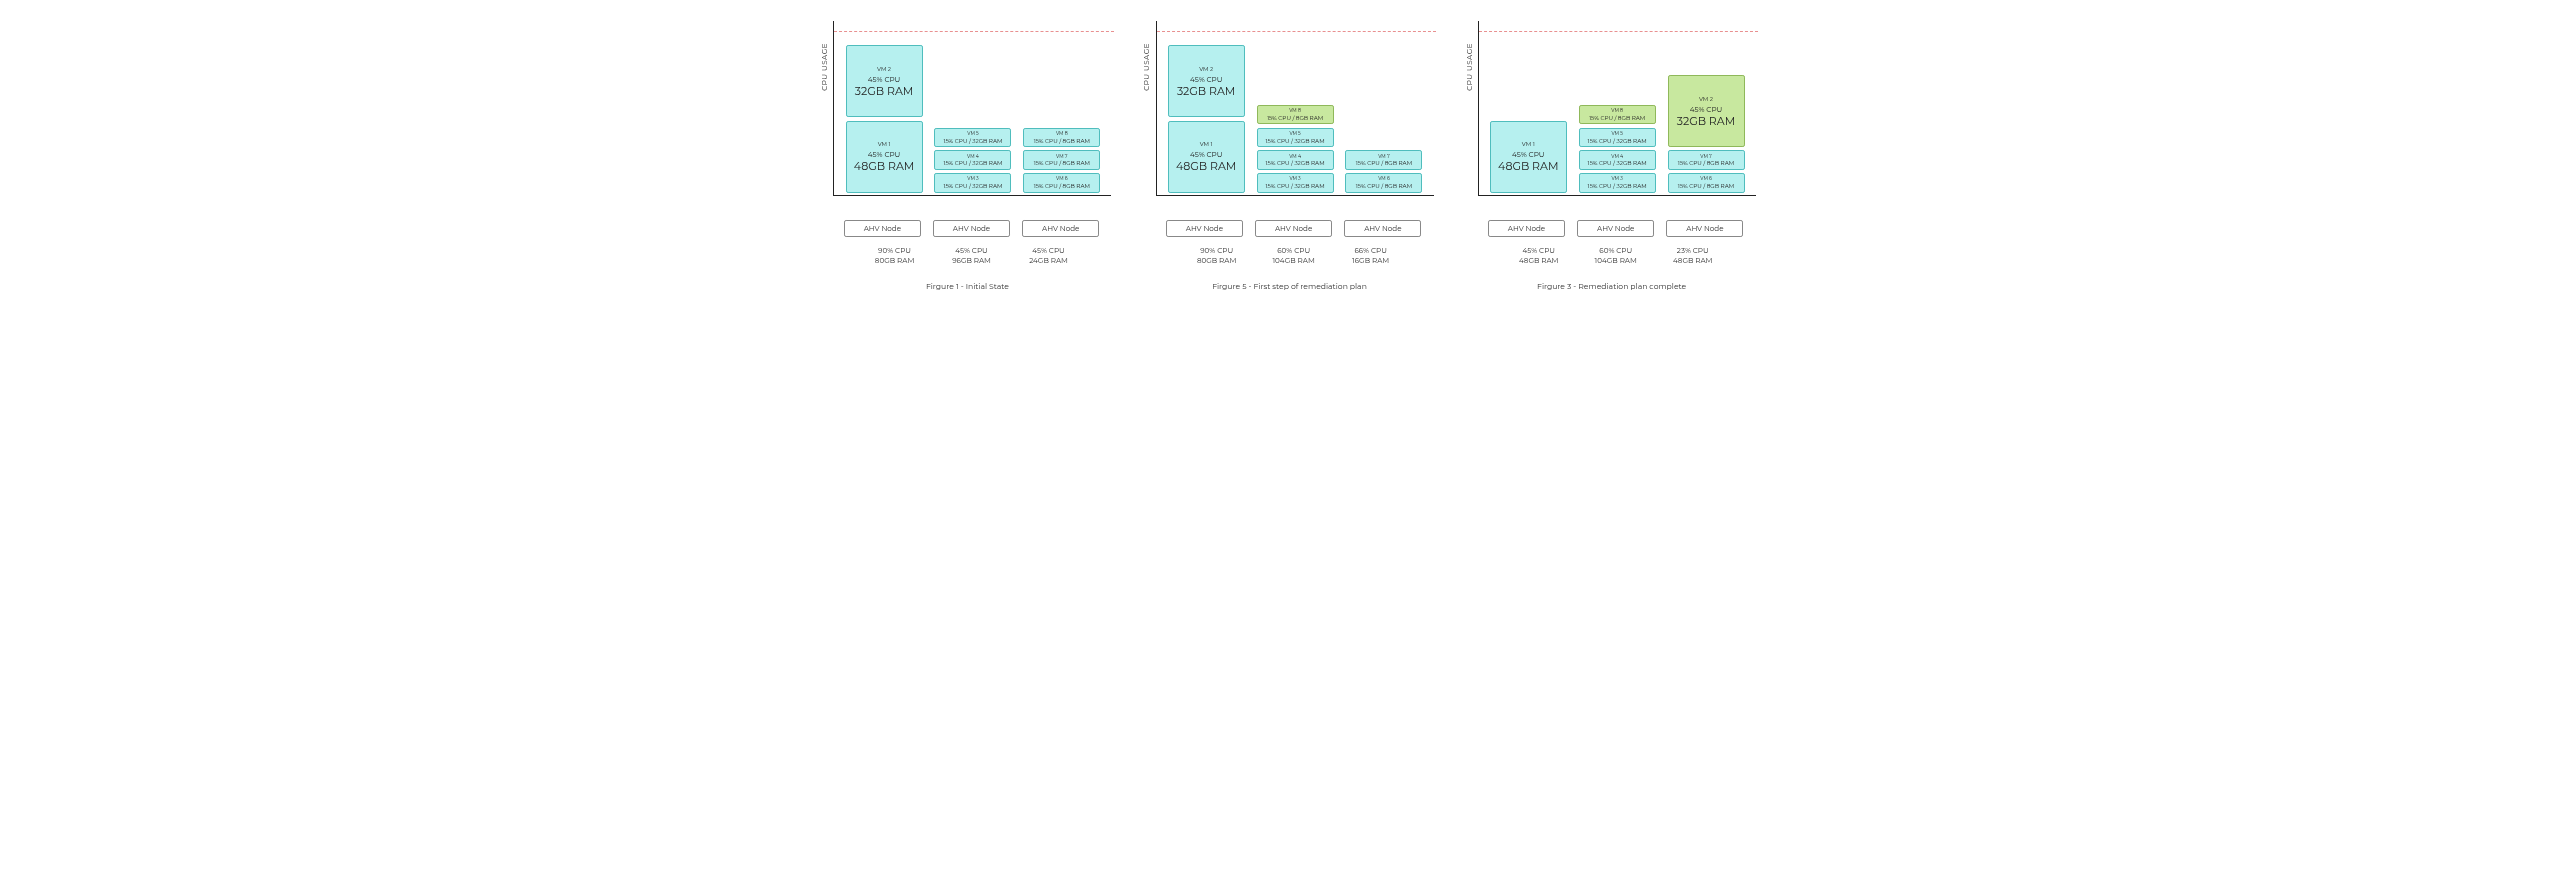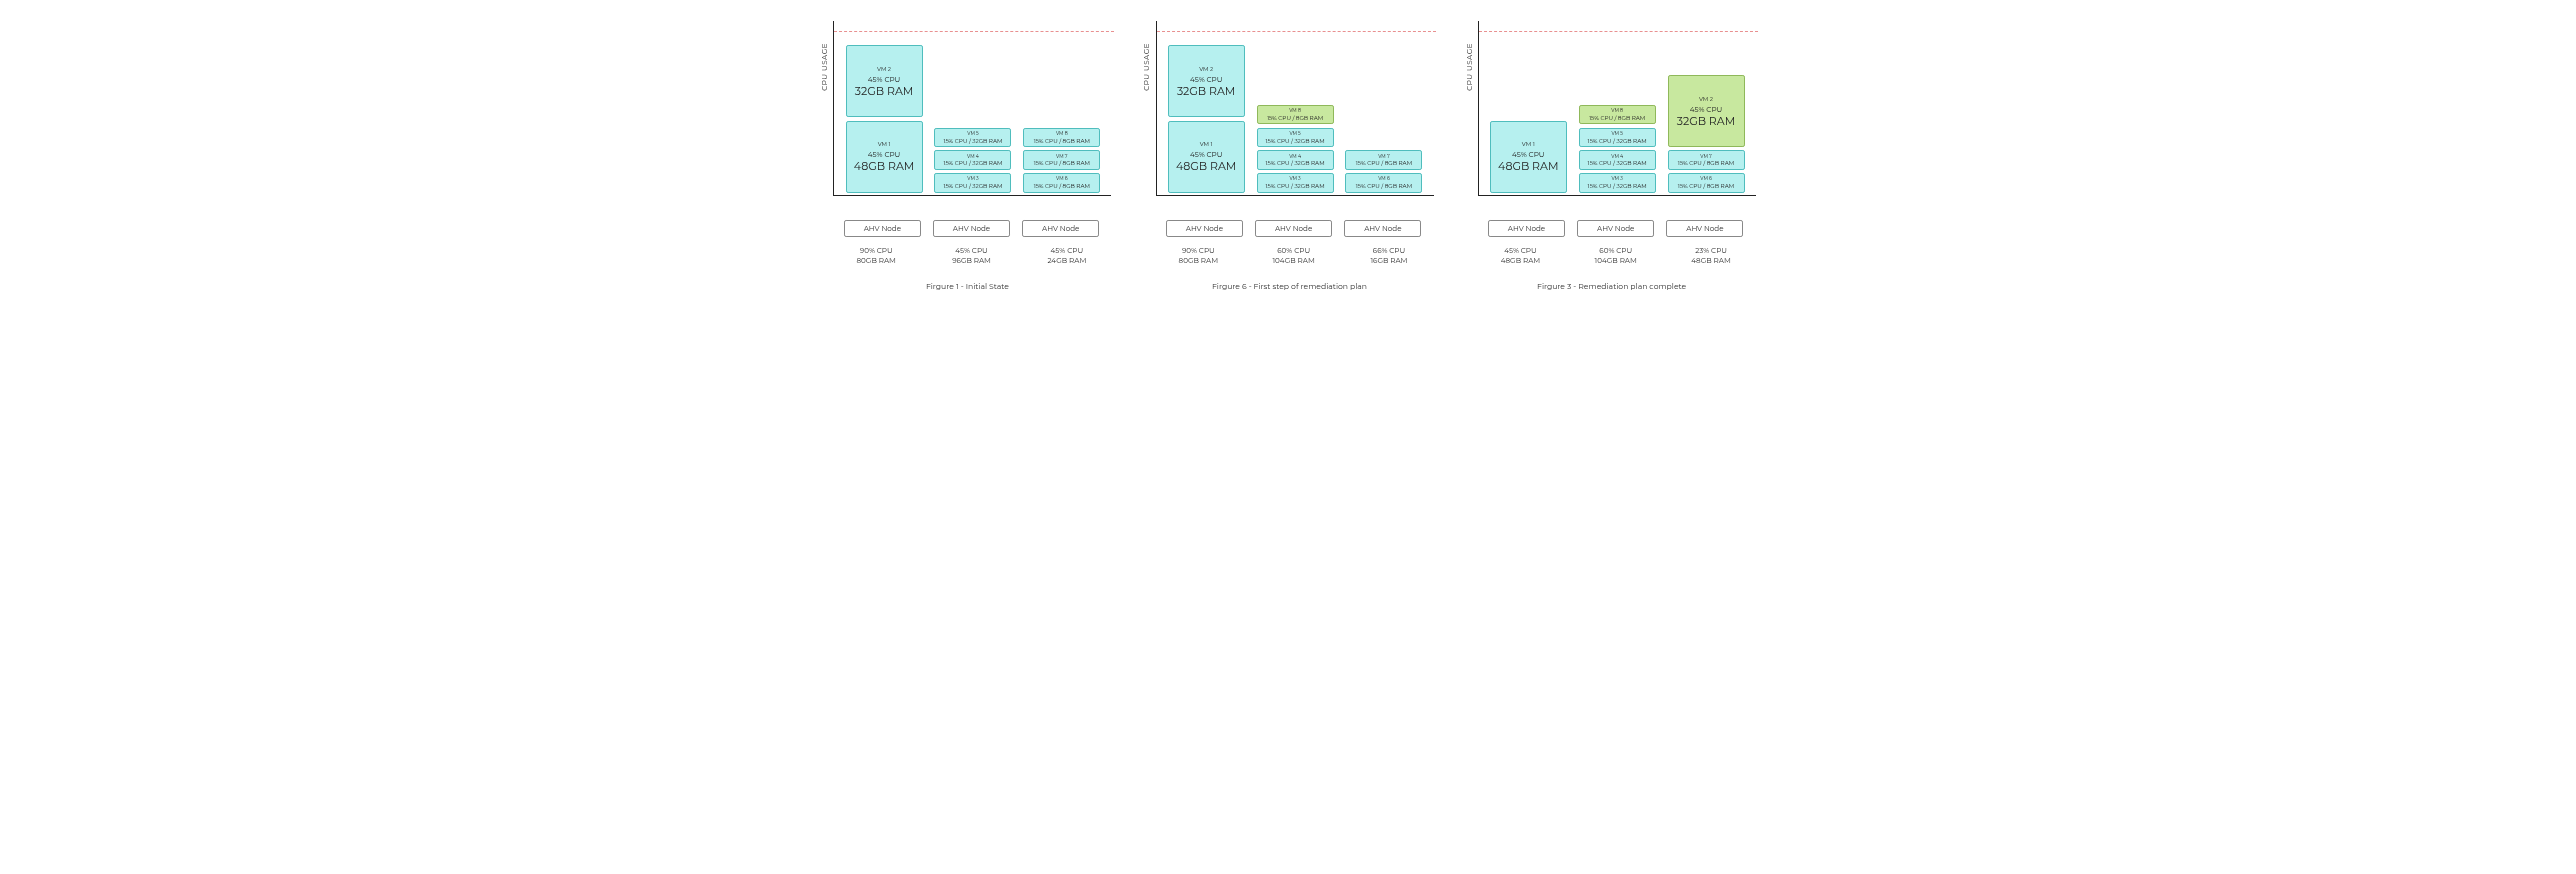--- a/index.html
+++ b/index.html
@@ -102,21 +102,21 @@
     border-radius: 2.1px;
     display: flex;
     align-items: center;
     justify-content: center;
     font-size: 7.2px;
     color: #333;
   }
   .stats-row {
     width: 278px;
     display: flex;
-    justify-content: space-between;
+    justify-content: center;
     padding: 0 5.2px;
     margin-top: 9.3px;
     margin-left: 11.3px;
   }
   .stat {
     width: 77px;
     text-align: center;
     font-size: 7.2px;
     color: #333;
     line-height: 1.4;
@@ -263,21 +263,21 @@
         </div>
         <div class="stat">
           <div>60% CPU</div>
           <div>104GB RAM</div>
         </div>
         <div class="stat">
           <div>66% CPU</div>
           <div>16GB RAM</div>
         </div>
       </div>
-      <div class="caption">Firgure 6 - First step of remediation plan</div>
+      <div class="caption">Firgure 5 - First step of remediation plan</div>
     </div>
     <div class="figure">
       <div class="chart-area">
         <div class="ylabel">CPU USAGE</div>
         <div class="plot">
           <div class="threshold"></div>
           <div class="columns">
             <div class="stack">
               <div class="vm vm-big c-cyan">
                 <div class="vname">VM 1</div>

